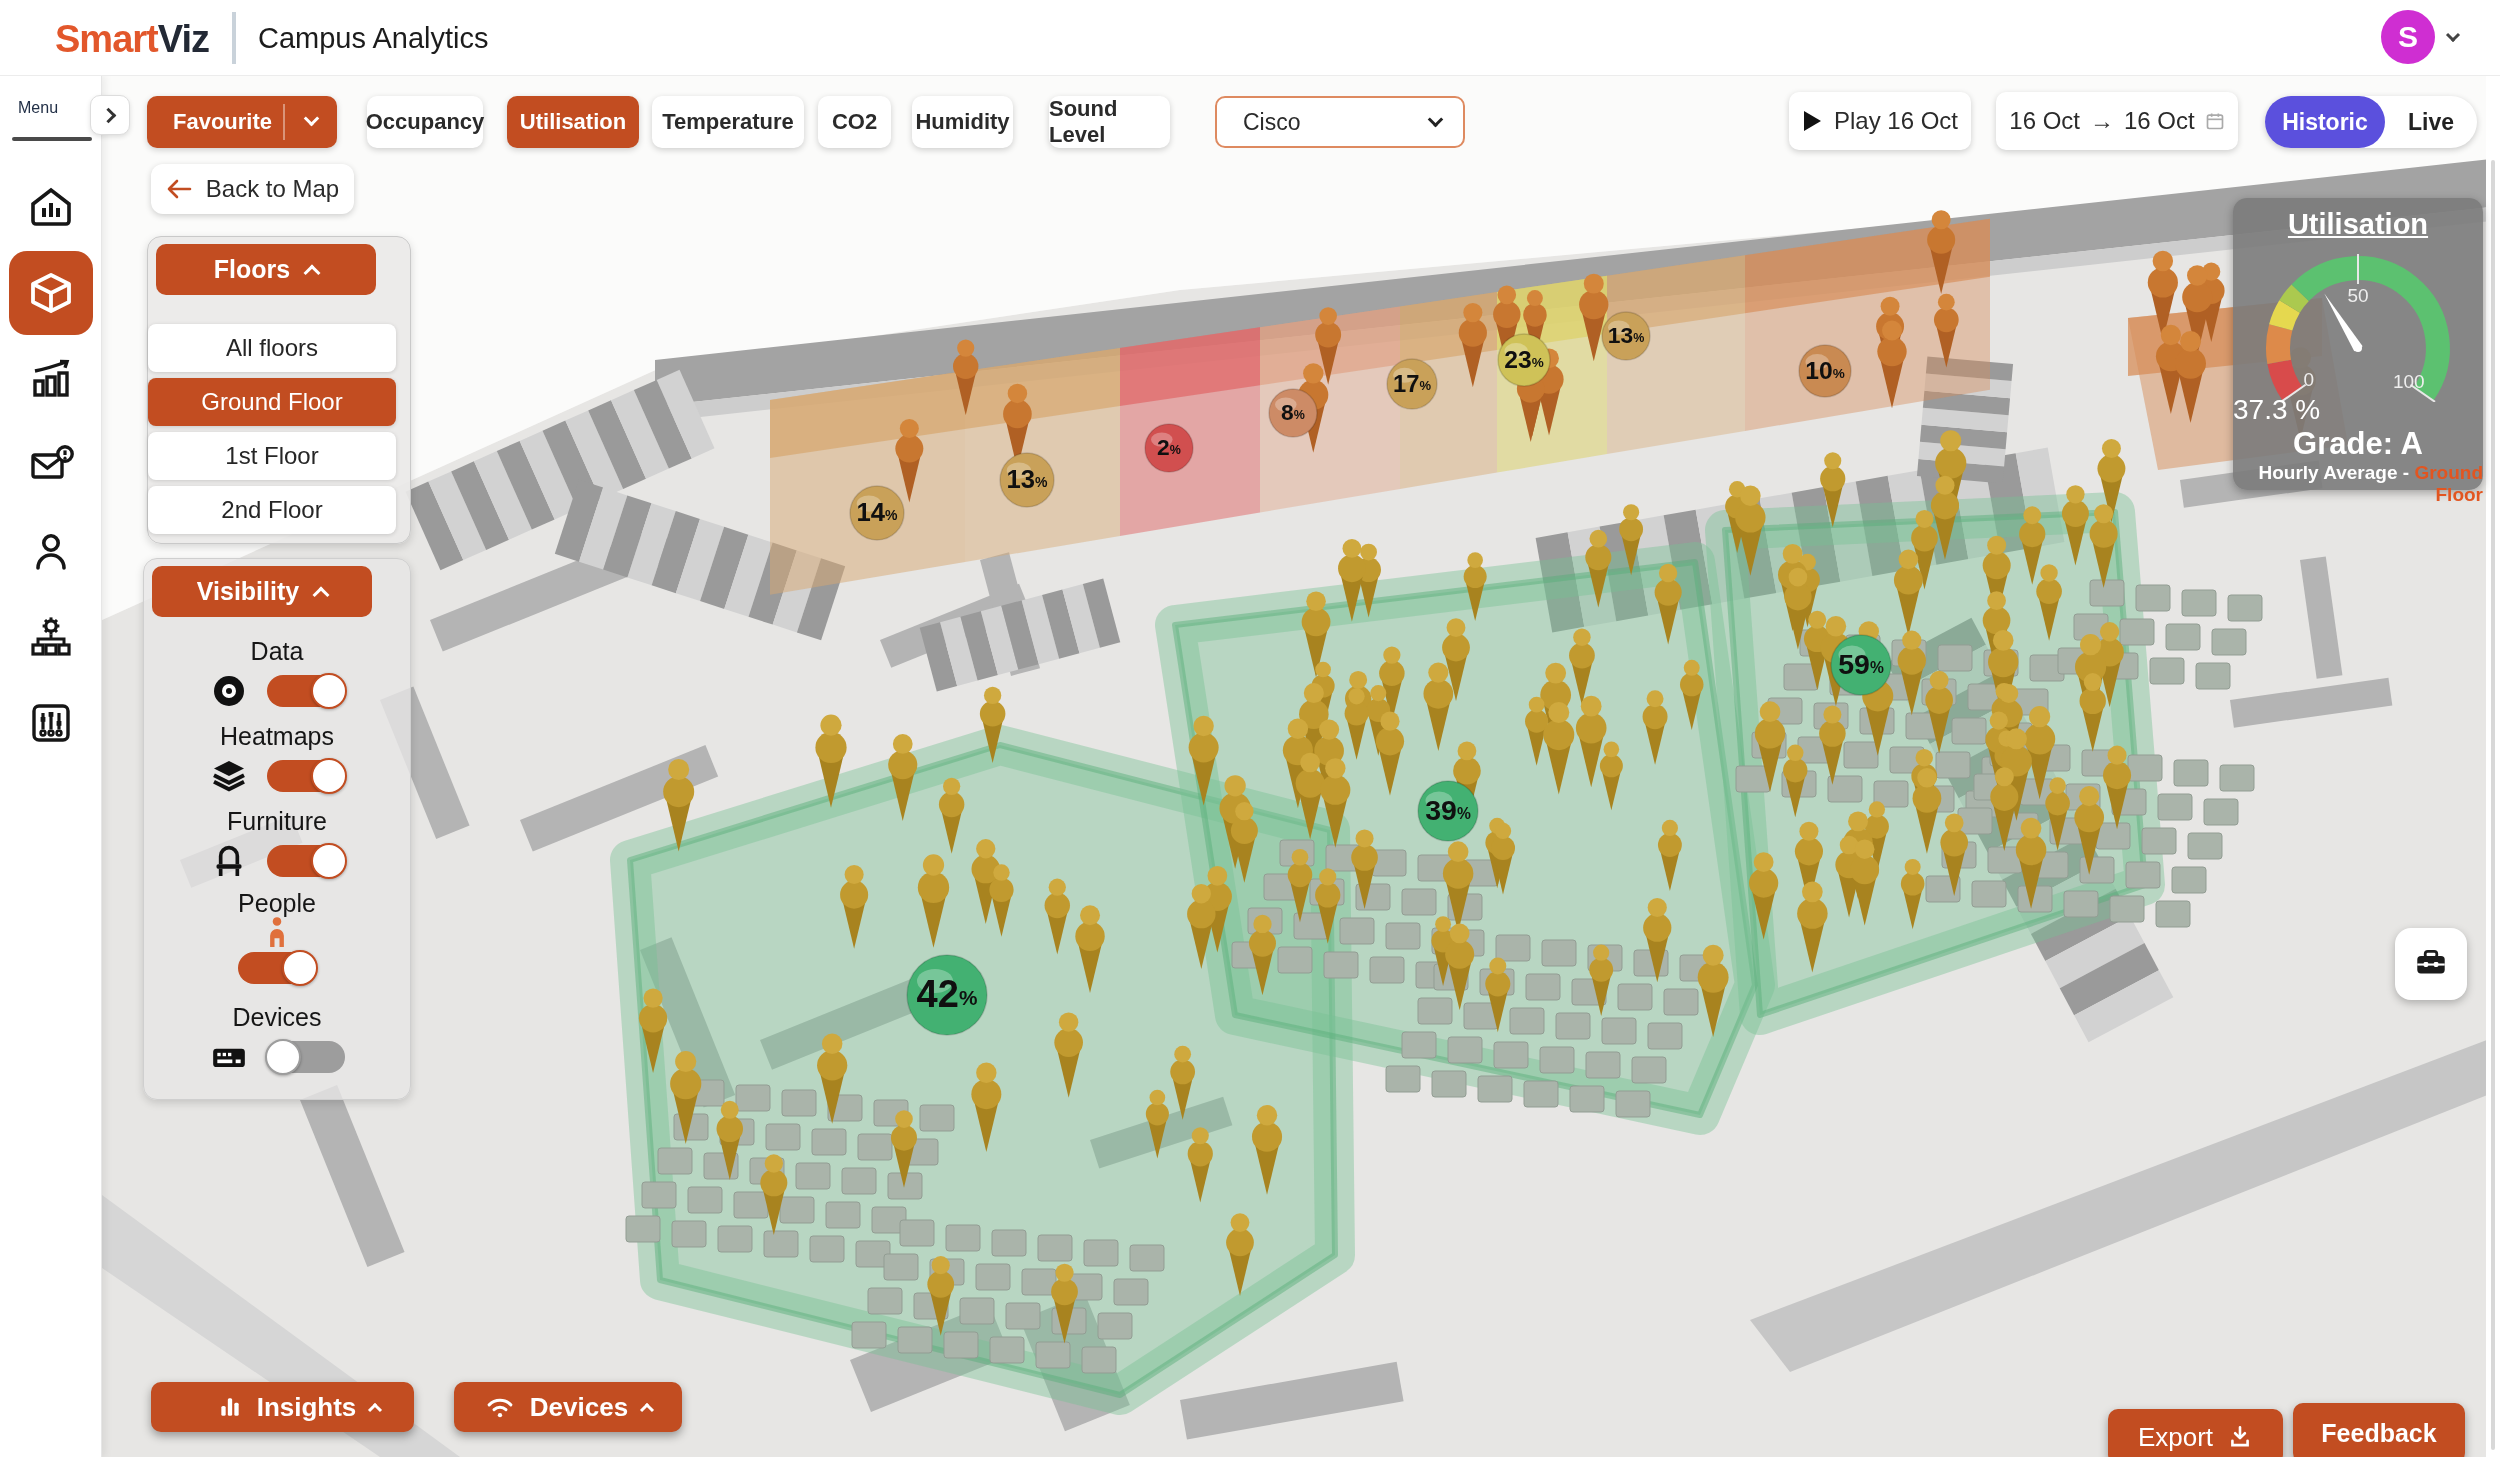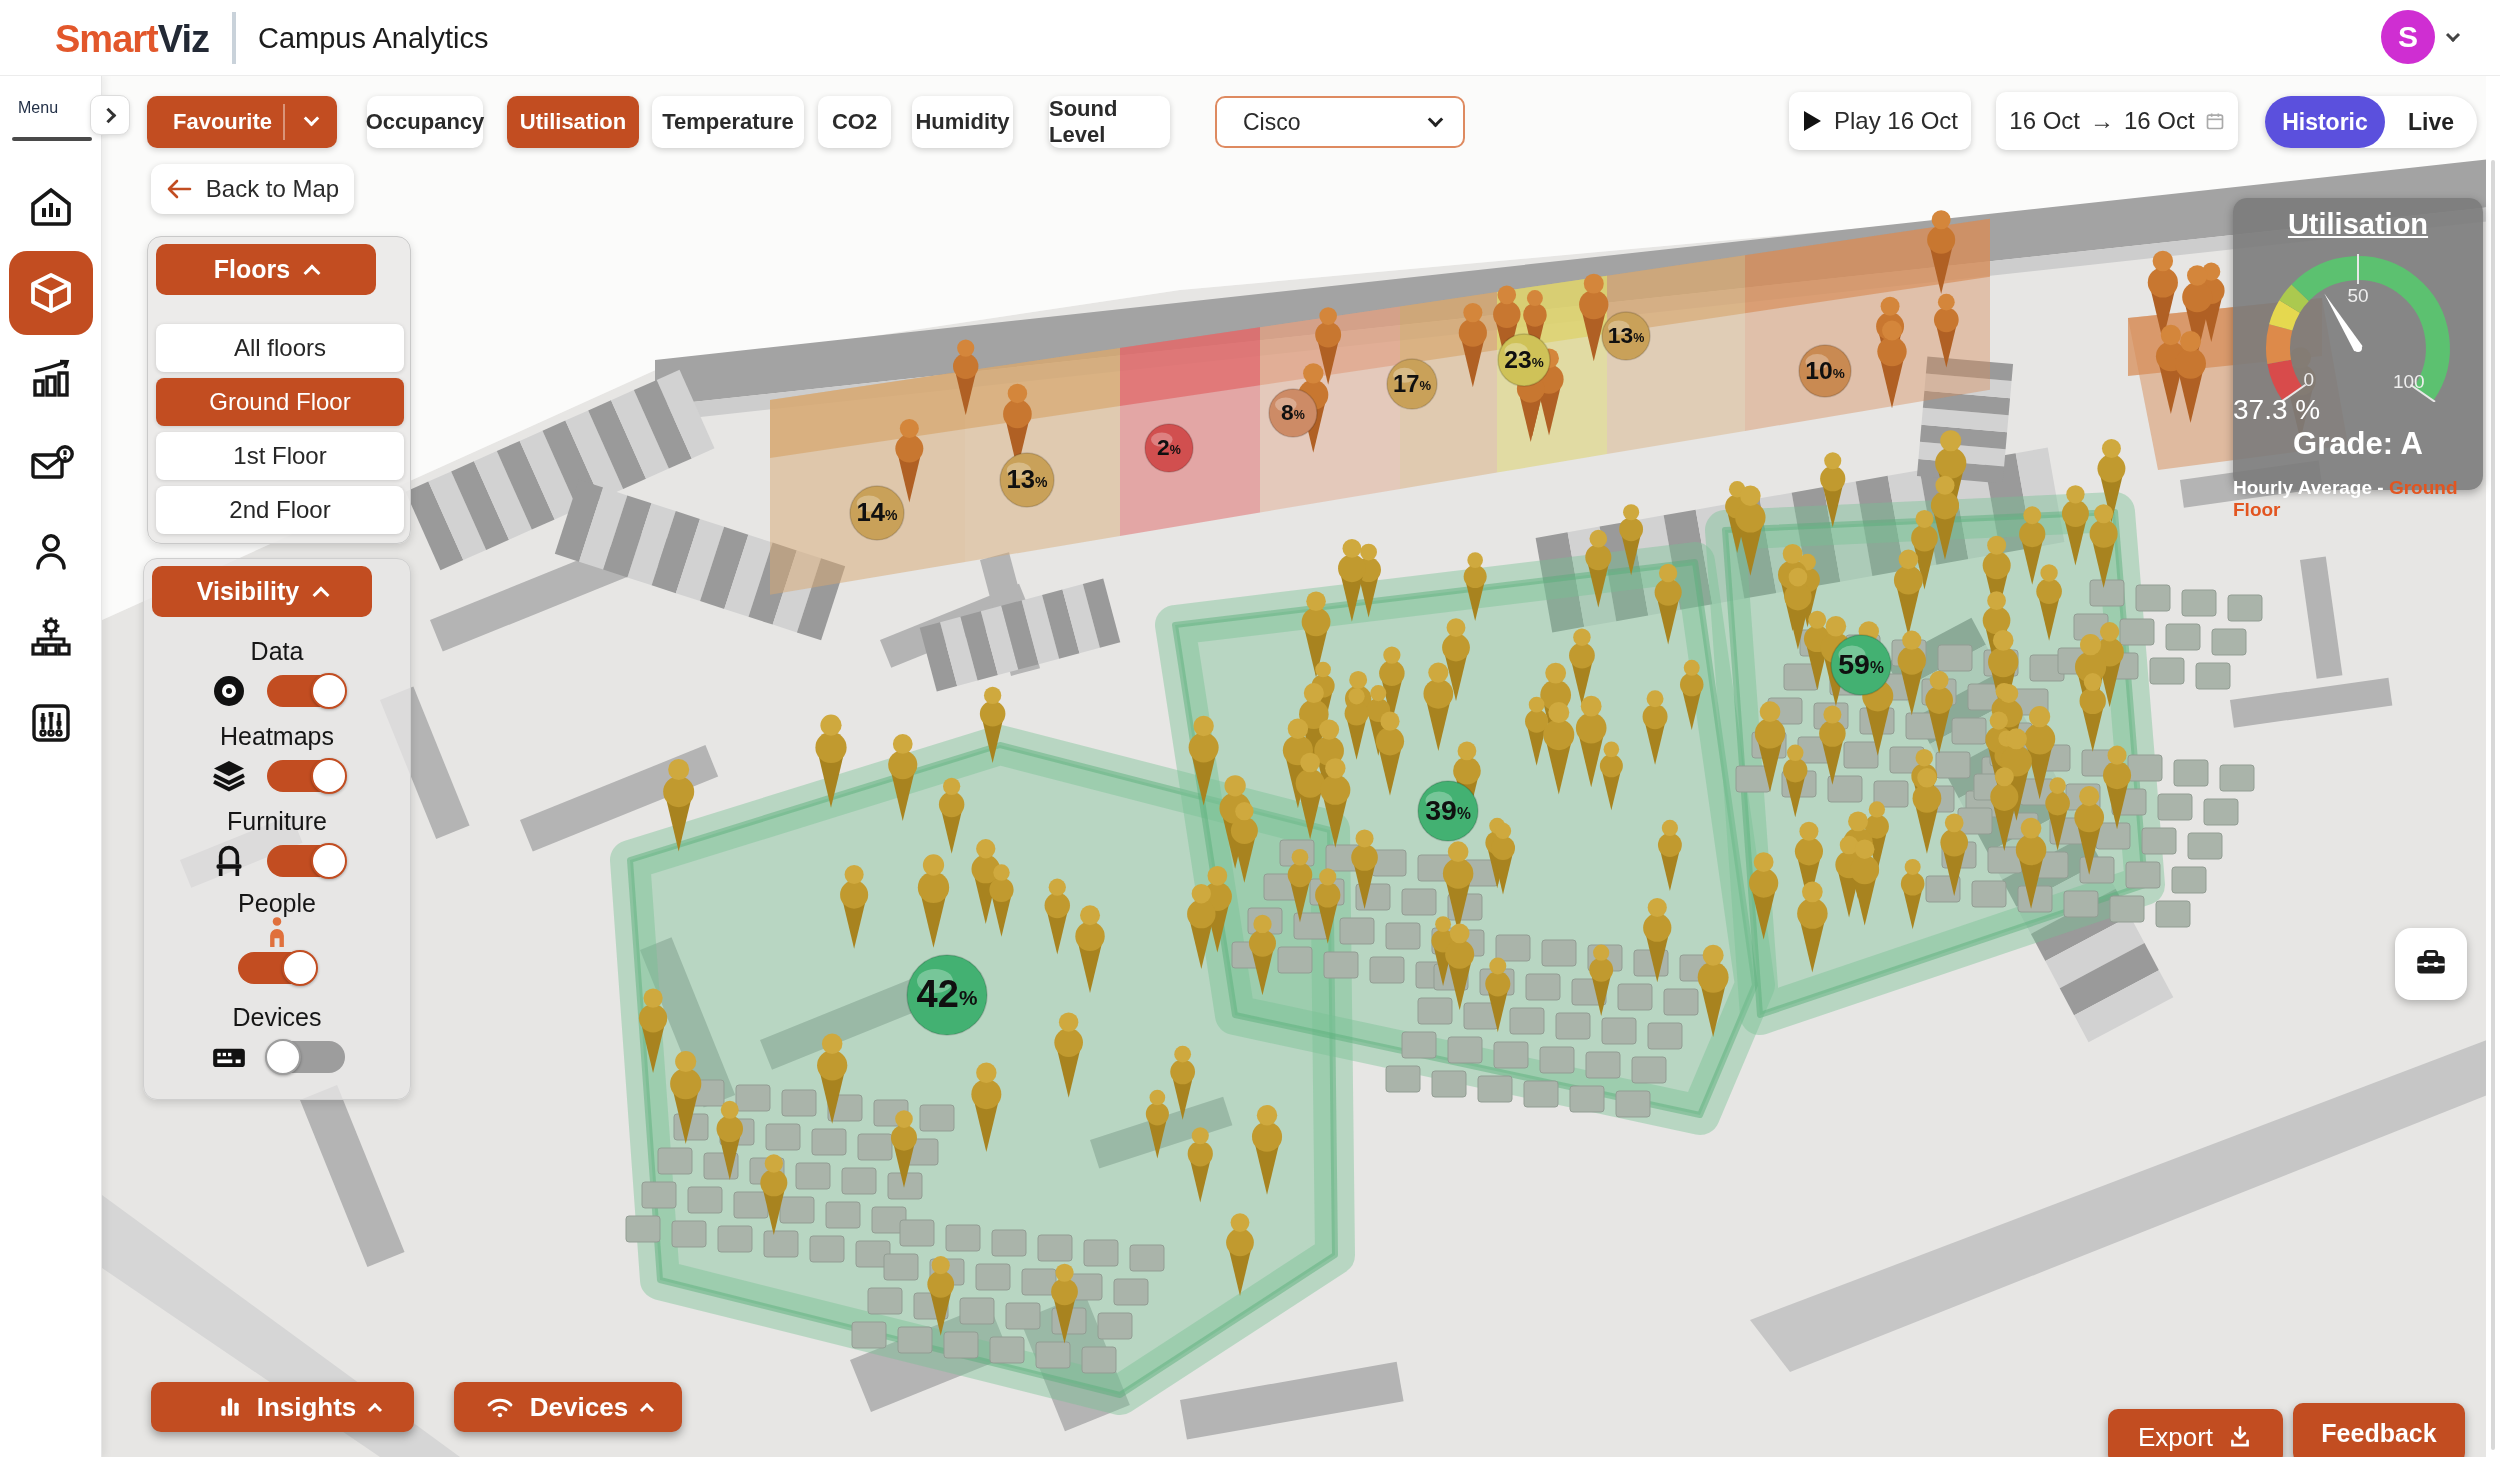--- a/index.html
+++ b/index.html
@@ -55,21 +55,21 @@
   #mode-live{flex:1;display:flex;align-items:center;justify-content:center;font-weight:700;font-size:23px;color:#222;}
   #back-btn{left:151px;top:164px;width:203px;height:50px;border-radius:12px;font-weight:400;font-size:24px;gap:14px;}
 
   
   .panel{position:absolute;border-radius:14px;z-index:9;}
   #floors-panel{left:147px;top:236px;width:264px;height:308px;background:rgba(234,233,232,.92);
     border:1px solid #c9c9c9;box-shadow:0 3px 8px rgba(0,0,0,.15);}
   .panel-head{position:absolute;left:8px;top:7px;width:220px;height:51px;background:var(--accent);border-radius:10px;
     color:#fff;font-size:25px;font-weight:700;display:flex;align-items:center;justify-content:center;gap:16px;cursor:pointer;}
   .chev-up{display:inline-block;width:12px;height:12px;border-left:3px solid #fff;border-top:3px solid #fff;transform:rotate(45deg);margin-top:6px;}
-  .floor-opt{position:absolute;left:8px;width:248px;height:48px;background:#fff;border-radius:8px;box-shadow:0 1px 4px rgba(0,0,0,.15);
+  .floor-opt{position:absolute;left:0;width:248px;height:48px;background:#fff;border-radius:8px;box-shadow:0 1px 4px rgba(0,0,0,.15);
     font-size:24px;display:flex;align-items:center;justify-content:center;cursor:pointer;}
   .floor-opt.active{background:var(--accent);color:#fff;}
 
   
   #vis-panel{left:143px;top:558px;width:268px;height:542px;background:rgba(231,230,229,.78);
     border:1px solid #cfcfcf;box-shadow:0 3px 8px rgba(0,0,0,.15);}
   .vis-label{position:absolute;width:100%;text-align:center;font-size:25px;color:#161616;}
   .vis-row{position:absolute;left:0;width:100%;display:flex;align-items:center;justify-content:center;gap:18px;}
   .switch{width:78px;height:32px;border-radius:16px;background:var(--accent);position:relative;cursor:pointer;flex:0 0 auto;}
   .switch .knob{position:absolute;top:-2px;right:-2px;width:36px;height:36px;border-radius:50%;background:#fff;
@@ -78,21 +78,21 @@
   .switch.off .knob{left:-2px;right:auto;border-color:#9d9d9d;}
   .vis-icon{width:40px;height:40px;flex:0 0 auto;}
 
   
   #gauge-panel{left:2233px;top:198px;width:250px;height:292px;background:rgba(123,123,123,.9);
     box-shadow:0 3px 10px rgba(0,0,0,.3);}
   #gauge-title{position:absolute;top:10px;width:100%;text-align:center;color:#fff;font-size:29px;font-weight:700;text-decoration:underline;}
   #gauge-svg{position:absolute;left:0;top:44px;}
   #gauge-value{position:absolute;top:196px;width:100%;text-align:left;color:#fff;font-size:28px;font-weight:400;}
   #gauge-grade{position:absolute;top:228px;width:100%;text-align:center;color:#fff;font-size:31px;font-weight:700;}
-  #gauge-cap{position:absolute;top:279px;width:100%;text-align:left;color:#fff;font-size:19px;font-weight:700;}
+  #gauge-cap{position:absolute;top:264px;width:100%;text-align:right;color:#fff;font-size:19px;font-weight:700;}
   #gauge-cap .scope{color:#e25520;}
 
   
   #scene{position:absolute;left:0;top:0;z-index:1;}
   #toolbox-btn{position:absolute;left:2395px;top:928px;width:72px;height:72px;background:#fff;border-radius:16px;z-index:8;
     box-shadow:0 3px 8px rgba(0,0,0,.25);display:flex;align-items:center;justify-content:center;cursor:pointer;}
   #right-gutter{position:absolute;left:2486px;top:75px;width:14px;height:1382px;background:#fff;z-index:6;}
   #scrollbar{position:absolute;left:2491px;top:160px;width:4px;height:1290px;background:#d8d8d8;border-radius:2px;z-index:7;}
 
   

